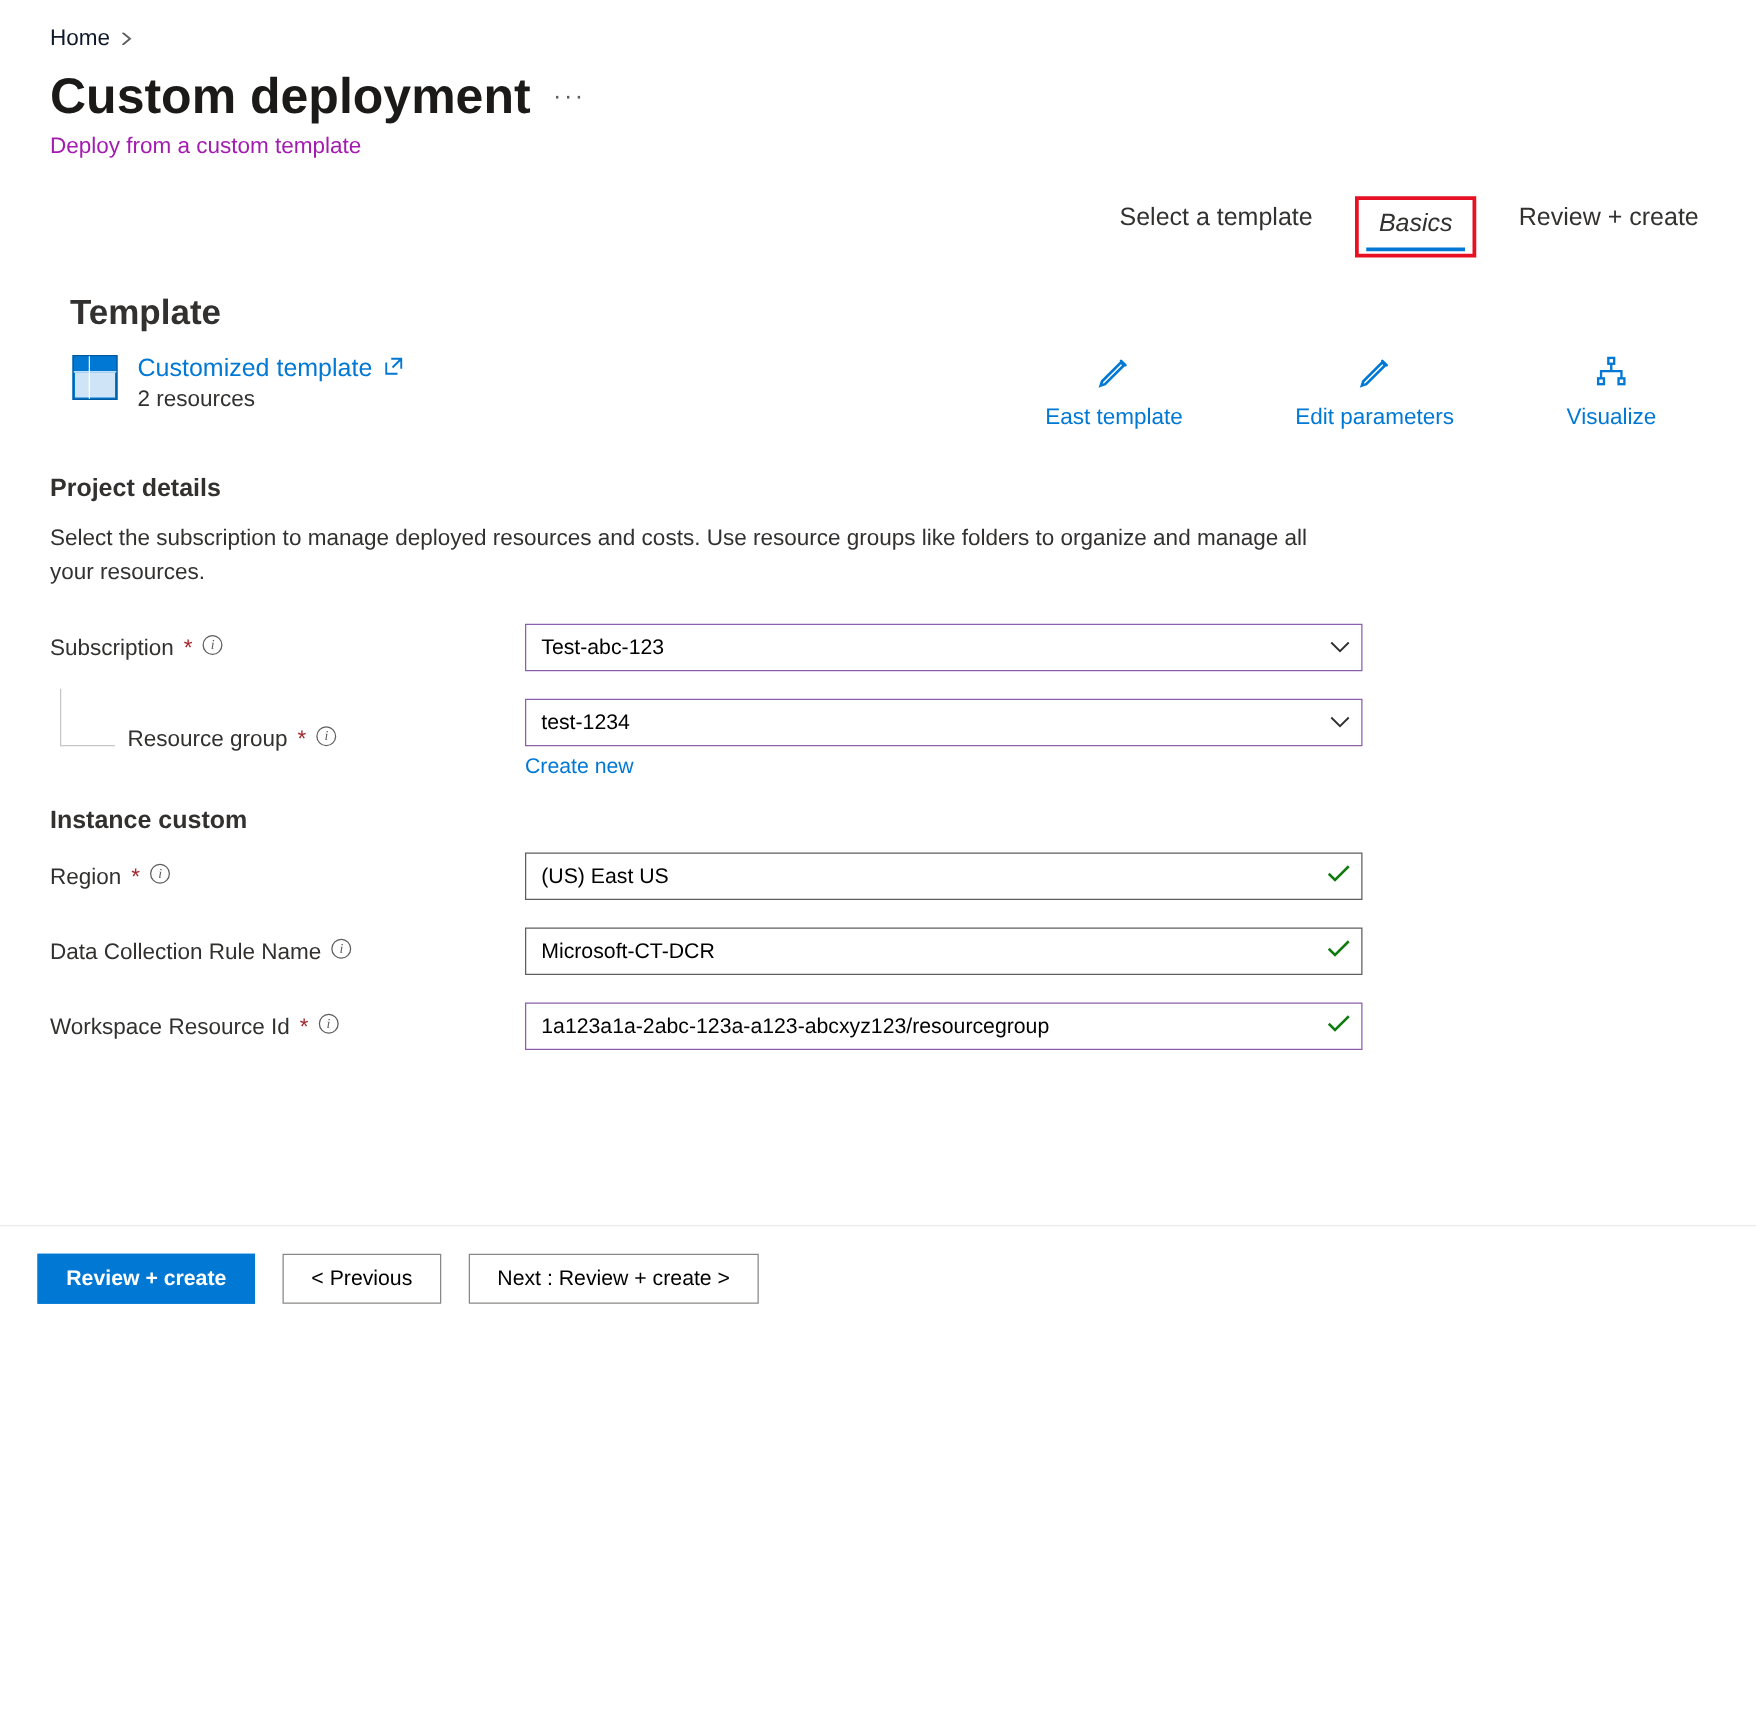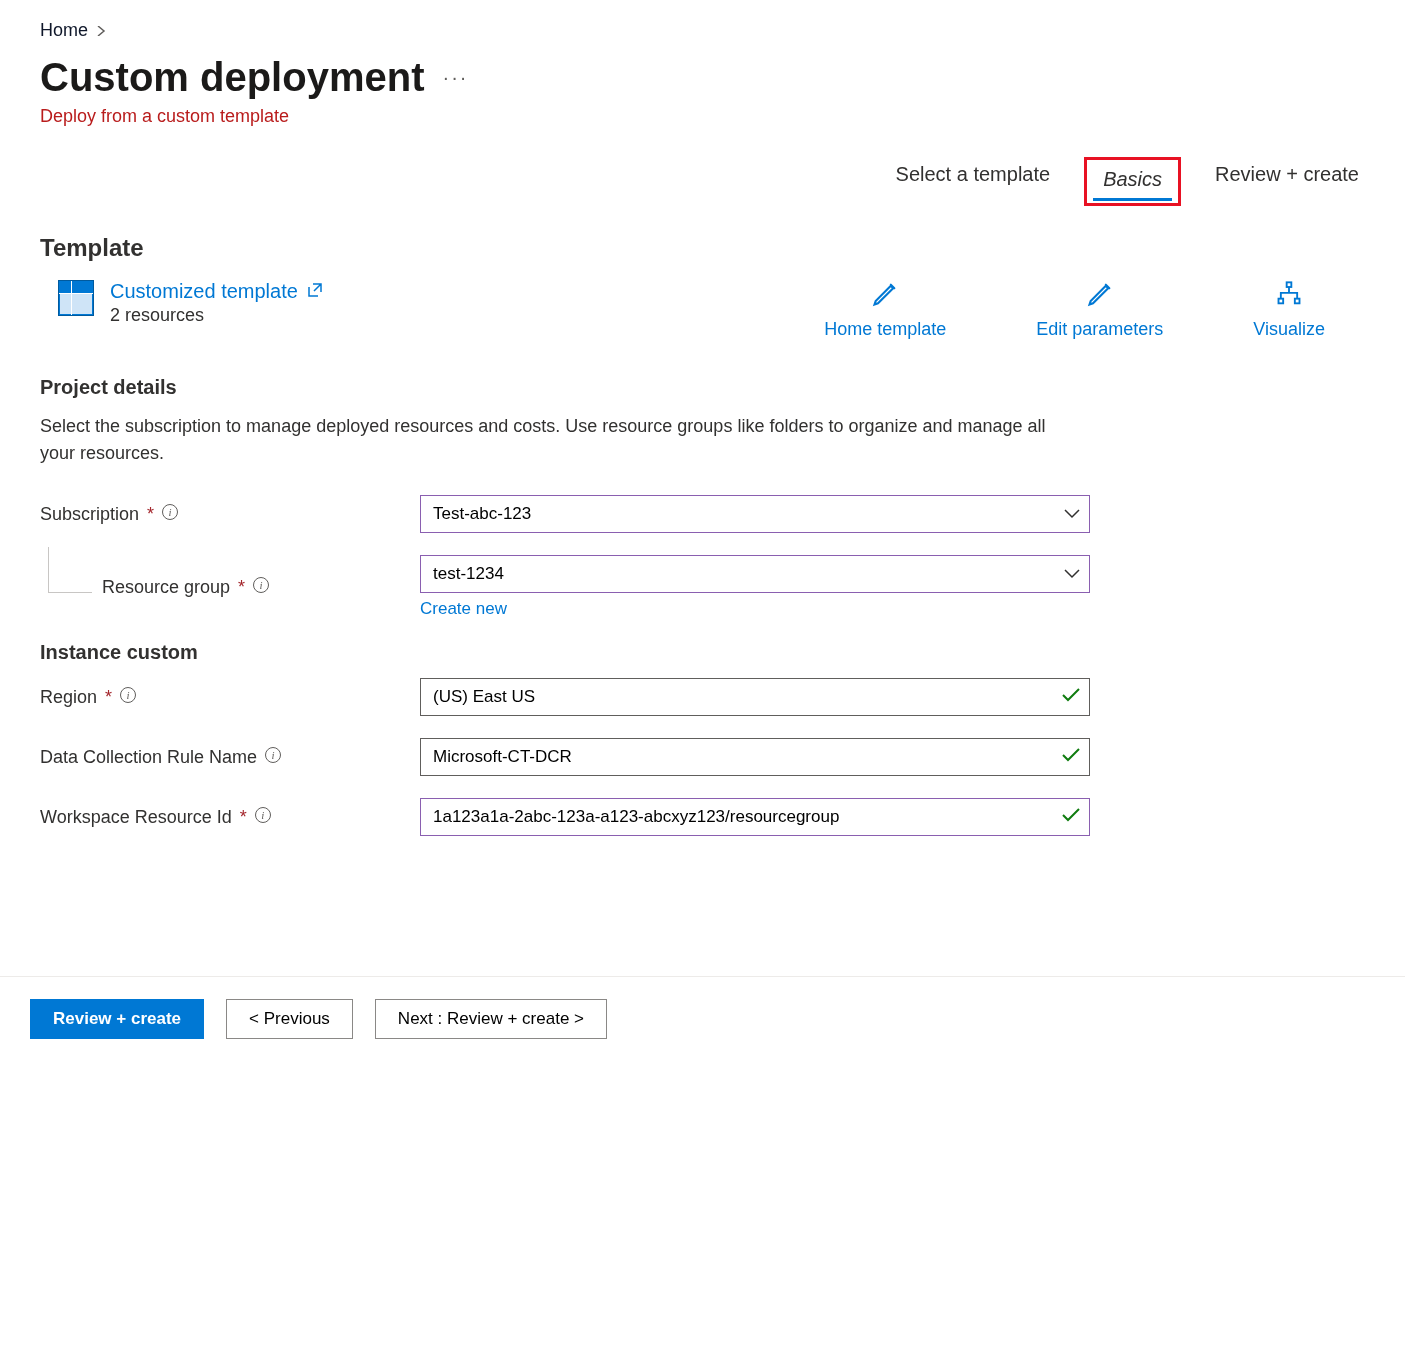--- a/index.html
+++ b/index.html
@@ -41,21 +41,21 @@
     color: #1b1a19;
   }
   .more-icon {
     color: #605e5c;
     font-size: 20px;
     letter-spacing: 2px;
     cursor: pointer;
   }
   .subtitle {
     margin: 6px 0 30px 0;
-    color: #b91c1c;
+    color: #a21caf;
     font-size: 18px;
   }
   .tabs {
     display: flex;
     gap: 28px;
     margin-left: 12px;
     margin-bottom: 28px;
     justify-content: flex-end;
   }
   .tab {
@@ -76,23 +76,23 @@
     right: 6px;
     bottom: 2px;
     height: 3px;
     background: #0078d4;
   }
   .tab.highlight-box {
     border: 3px solid #e81123;
     padding: 8px 16px 12px 16px;
   }
   .section-label {
-    font-size: 24px;
+    font-size: 28px;
     font-weight: 600;
-    margin: 0 0 18px 0;
+    margin: 0 0 18px 16px;
   }
   .template-row {
     display: flex;
     align-items: flex-start;
     gap: 60px;
     margin-left: 18px;
     margin-bottom: 36px;
   }
   .template-left {
     display: flex;
@@ -308,21 +308,21 @@
         <div class="template-sub">2 resources</div>
       </div>
     </div>
     <div class="action-icons">
       <div class="action-item">
         <span>
           <svg viewBox="0 0 24 24">
               <path d="M3 21l3-1 13-13-2-2L4 18l-1 3zM17 4l3 3" stroke="#0078d4" stroke-width="1.8" fill="none" stroke-linecap="round"></path>
             </svg>
         </span>
-        <span>Home template</span>
+        <span>East template</span>
       </div>
       <div class="action-item">
         <span>
           <svg viewBox="0 0 24 24">
               <path d="M3 21l3-1 13-13-2-2L4 18l-1 3zM17 4l3 3" stroke="#0078d4" stroke-width="1.8" fill="none" stroke-linecap="round"></path>
             </svg>
         </span>
         <span>Edit parameters</span>
       </div>
       <div class="action-item">

